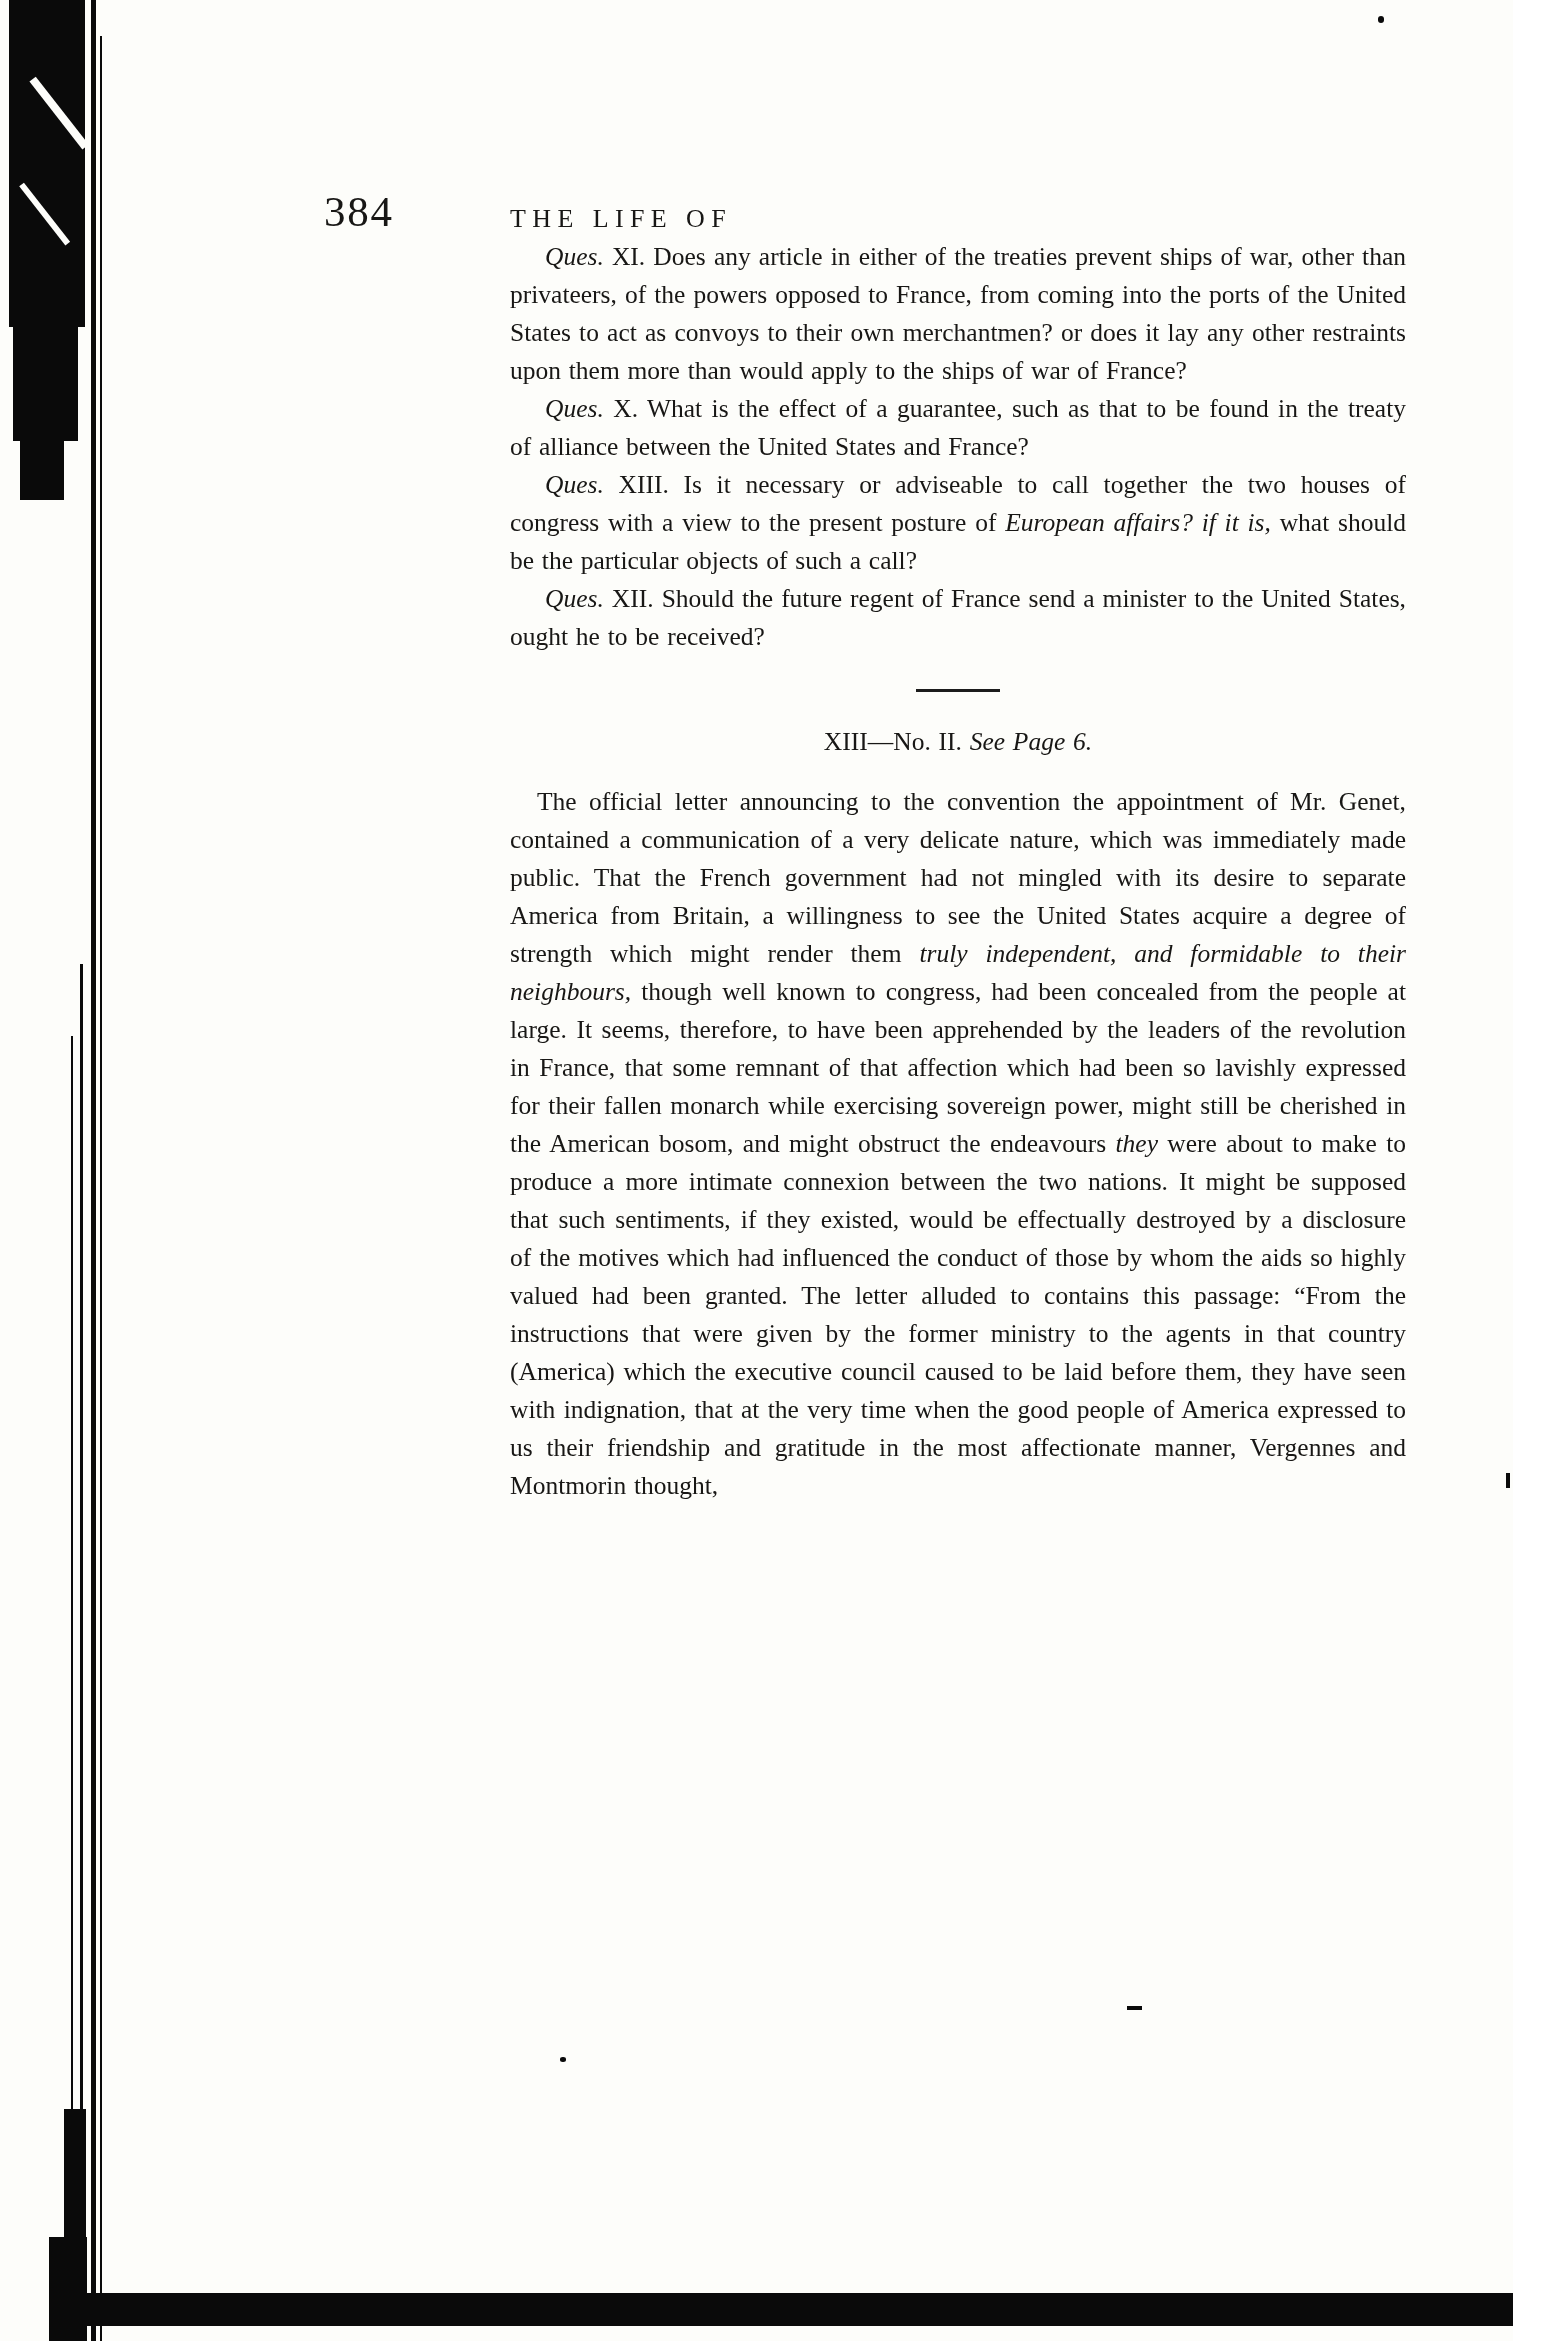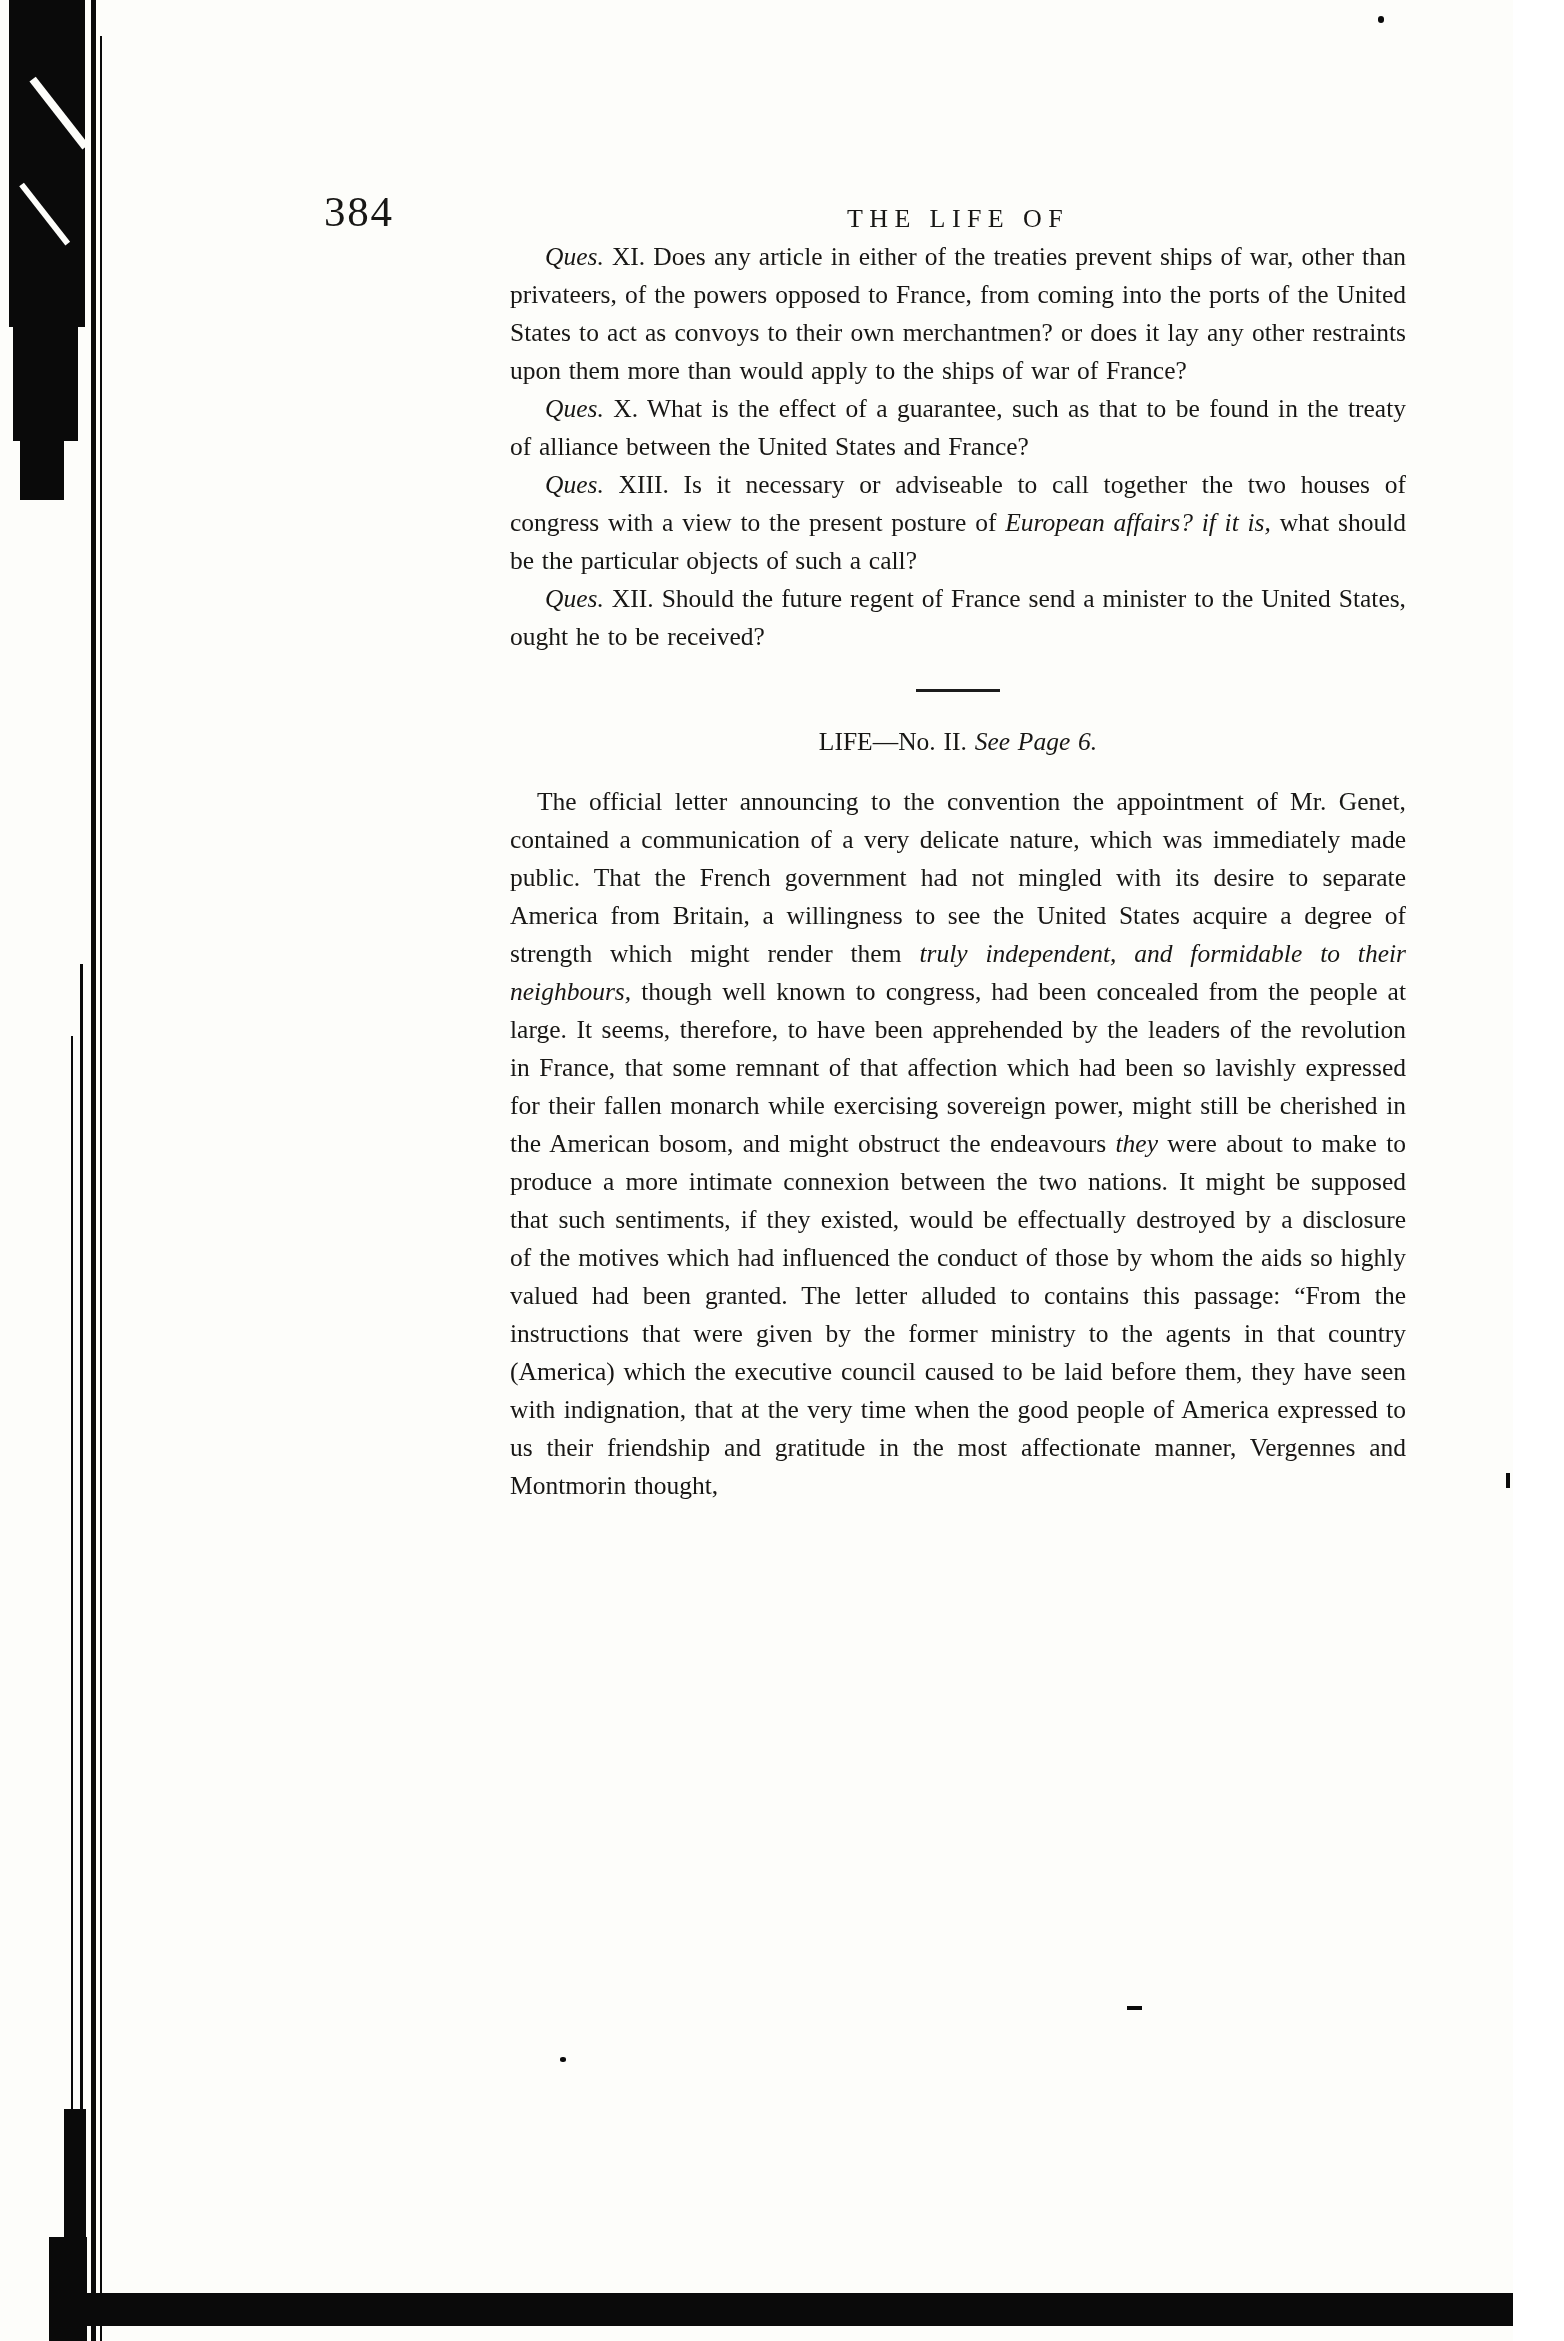--- a/index.html
+++ b/index.html
@@ -11,21 +11,21 @@
     overflow:hidden;
     font-family:"Liberation Serif", serif;
     color:#181715;
   }
   .page-number {
     position:absolute; left:324px; top:187px;
     font-size:43px; letter-spacing:1.8px;
   }
   .running-head {
     position:absolute; left:510px; top:204px; width:896px;
-    text-align:center; font-size:26px; letter-spacing:6.4px;
+    text-align:left; font-size:26px; letter-spacing:6.4px;
   }
   .text-block {
     position:absolute; left:510px; top:238px; width:896px;
     font-size:25.5px; line-height:38px;
     text-align:justify; word-spacing:1.4px;
   }
   .text-block p { margin:0; text-indent:35px; }
   .text-block p.note-par { text-indent:27px; }
   .divider {
     width:84px; height:2.7px; background:#1c1c1c;
@@ -72,19 +72,19 @@
   <div class="running-head">THE LIFE OF</div>
 
   <div class="text-block">
     <p><i>Ques.</i><span> XI.  Does any article in either of the treaties prevent ships of war, other than privateers, of the powers opposed to France, from coming into the ports of the United States to act as convoys to their own merchantmen? or does it lay any other restraints upon them more than would apply to the ships of war of France?</span></p>
     <p><i>Ques.</i><span> X.  What is the effect of a guarantee, such as that to be found in the treaty of alliance between the United States and France?</span></p>
     <p><i>Ques.</i><span> XIII.  Is it necessary or adviseable to call together the two houses of congress with a view to the present posture of </span><i>European affairs? if it is,</i><span> what should be the particular objects of such a call?</span></p>
     <p><i>Ques.</i><span> XII.  Should the future regent of France send a minister to the United States, ought he to be received?</span></p>
 
     <div class="divider"></div>
 
-    <p class="note-heading"><span>LIFE—No. II.</span> <i>See Page 6.</i></p>
+    <p class="note-heading"><span>XIII—No. II.</span> <i>See Page 6.</i></p>
 
     <p class="note-par"><span>The official letter announcing to the convention the appointment of Mr. Genet, contained a communication of a very delicate nature, which was immediately made public.  That the French government had not mingled with its desire to separate America from Britain, a willingness to see the United States acquire a degree of strength which might render them </span><i>truly independent, and formidable to their neighbours,</i><span> though well known to congress, had been concealed from the people at large.  It seems, therefore, to have been apprehended by the leaders of the revolution in France, that some remnant of that affection which had been so lavishly expressed for their fallen monarch while exercising sovereign power, might still be cherished in the American bosom, and might obstruct the endeavours </span><i>they</i><span> were about to make to produce a more intimate connexion between the two nations.  It might be supposed that such sentiments, if they existed, would be effectually destroyed by a disclosure of the motives which had influenced the conduct of those by whom the aids so highly valued had been granted.  The letter alluded to contains this passage: “From the instructions that were given by the former ministry to the agents in that country (America) which the executive council caused to be laid before them, they have seen with indignation, that at the very time when the good people of America expressed to us their friendship and gratitude in the most affectionate manner, Vergennes and Montmorin thought,</span></p>
   </div>
 
 </div>
 
 
 </body></html>

